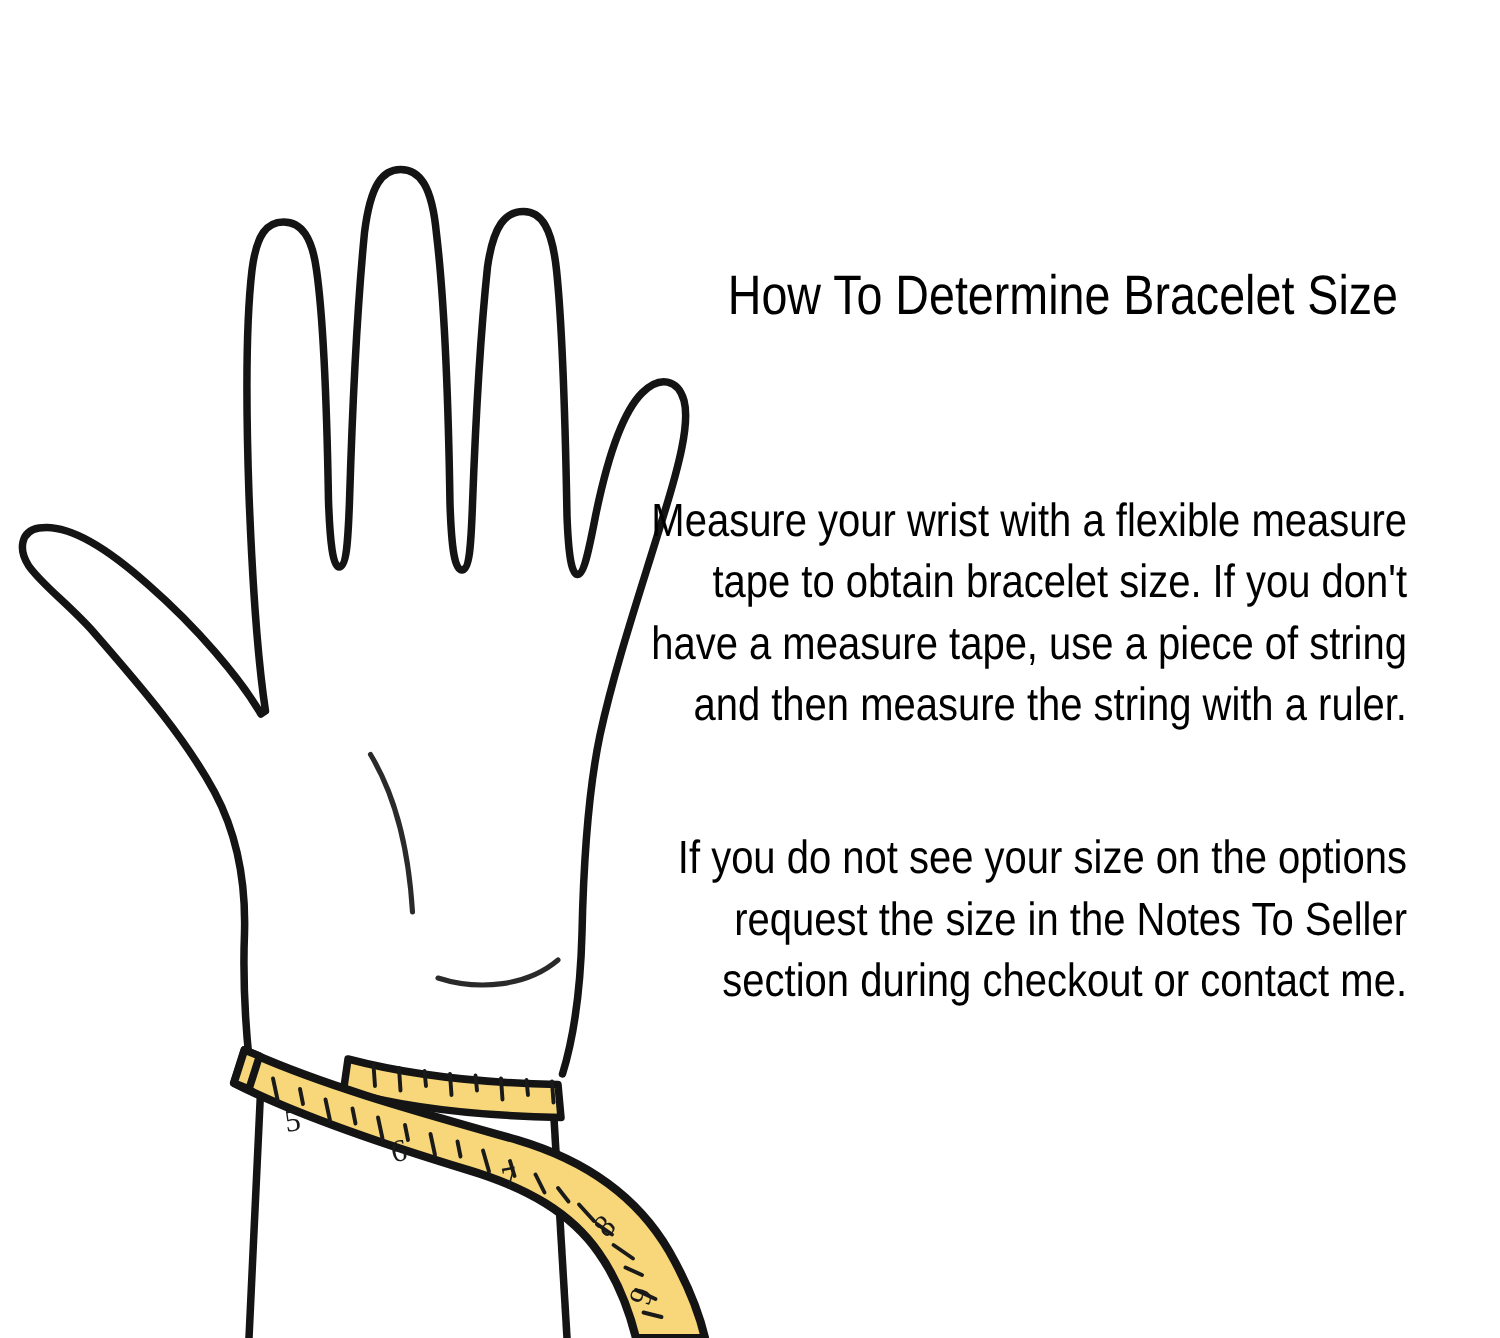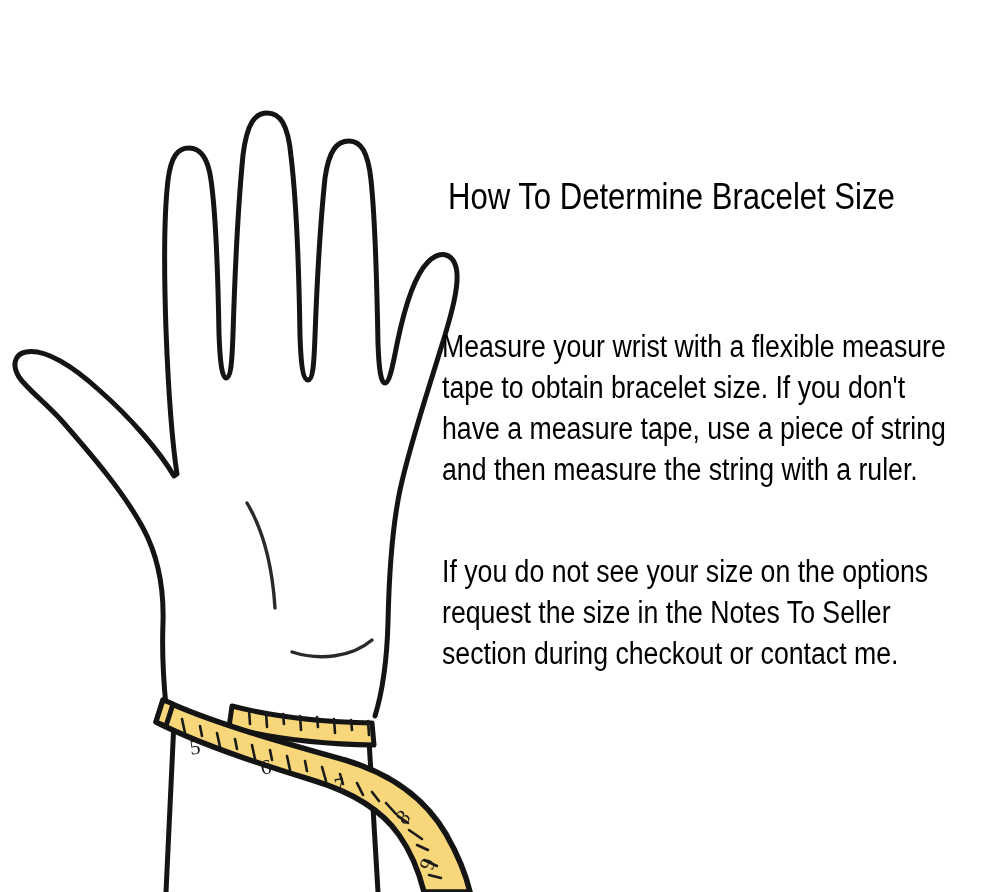--- a/index.html
+++ b/index.html
@@ -17,24 +17,24 @@
   }
   #illustration {
     position: absolute;
     left: 0;
     top: 0;
     width: 1000px;
     height: 892px;
   }
   #text-column {
     position: absolute;
-    left: 400px;
+    left: 380px;
     top: 178px;
     width: 600px;
-    text-align: left;
+    text-align: right;
   }
   #page-title {
     font-family: "Liberation Sans Narrow", "Liberation Sans", "DejaVu Sans Condensed", sans-serif;
     font-size: 37px;
     font-weight: 400;
     line-height: 1.05;
     color: #000000;
     letter-spacing: 0px;
     transform: scaleX(0.84);
     transform-origin: center top;

